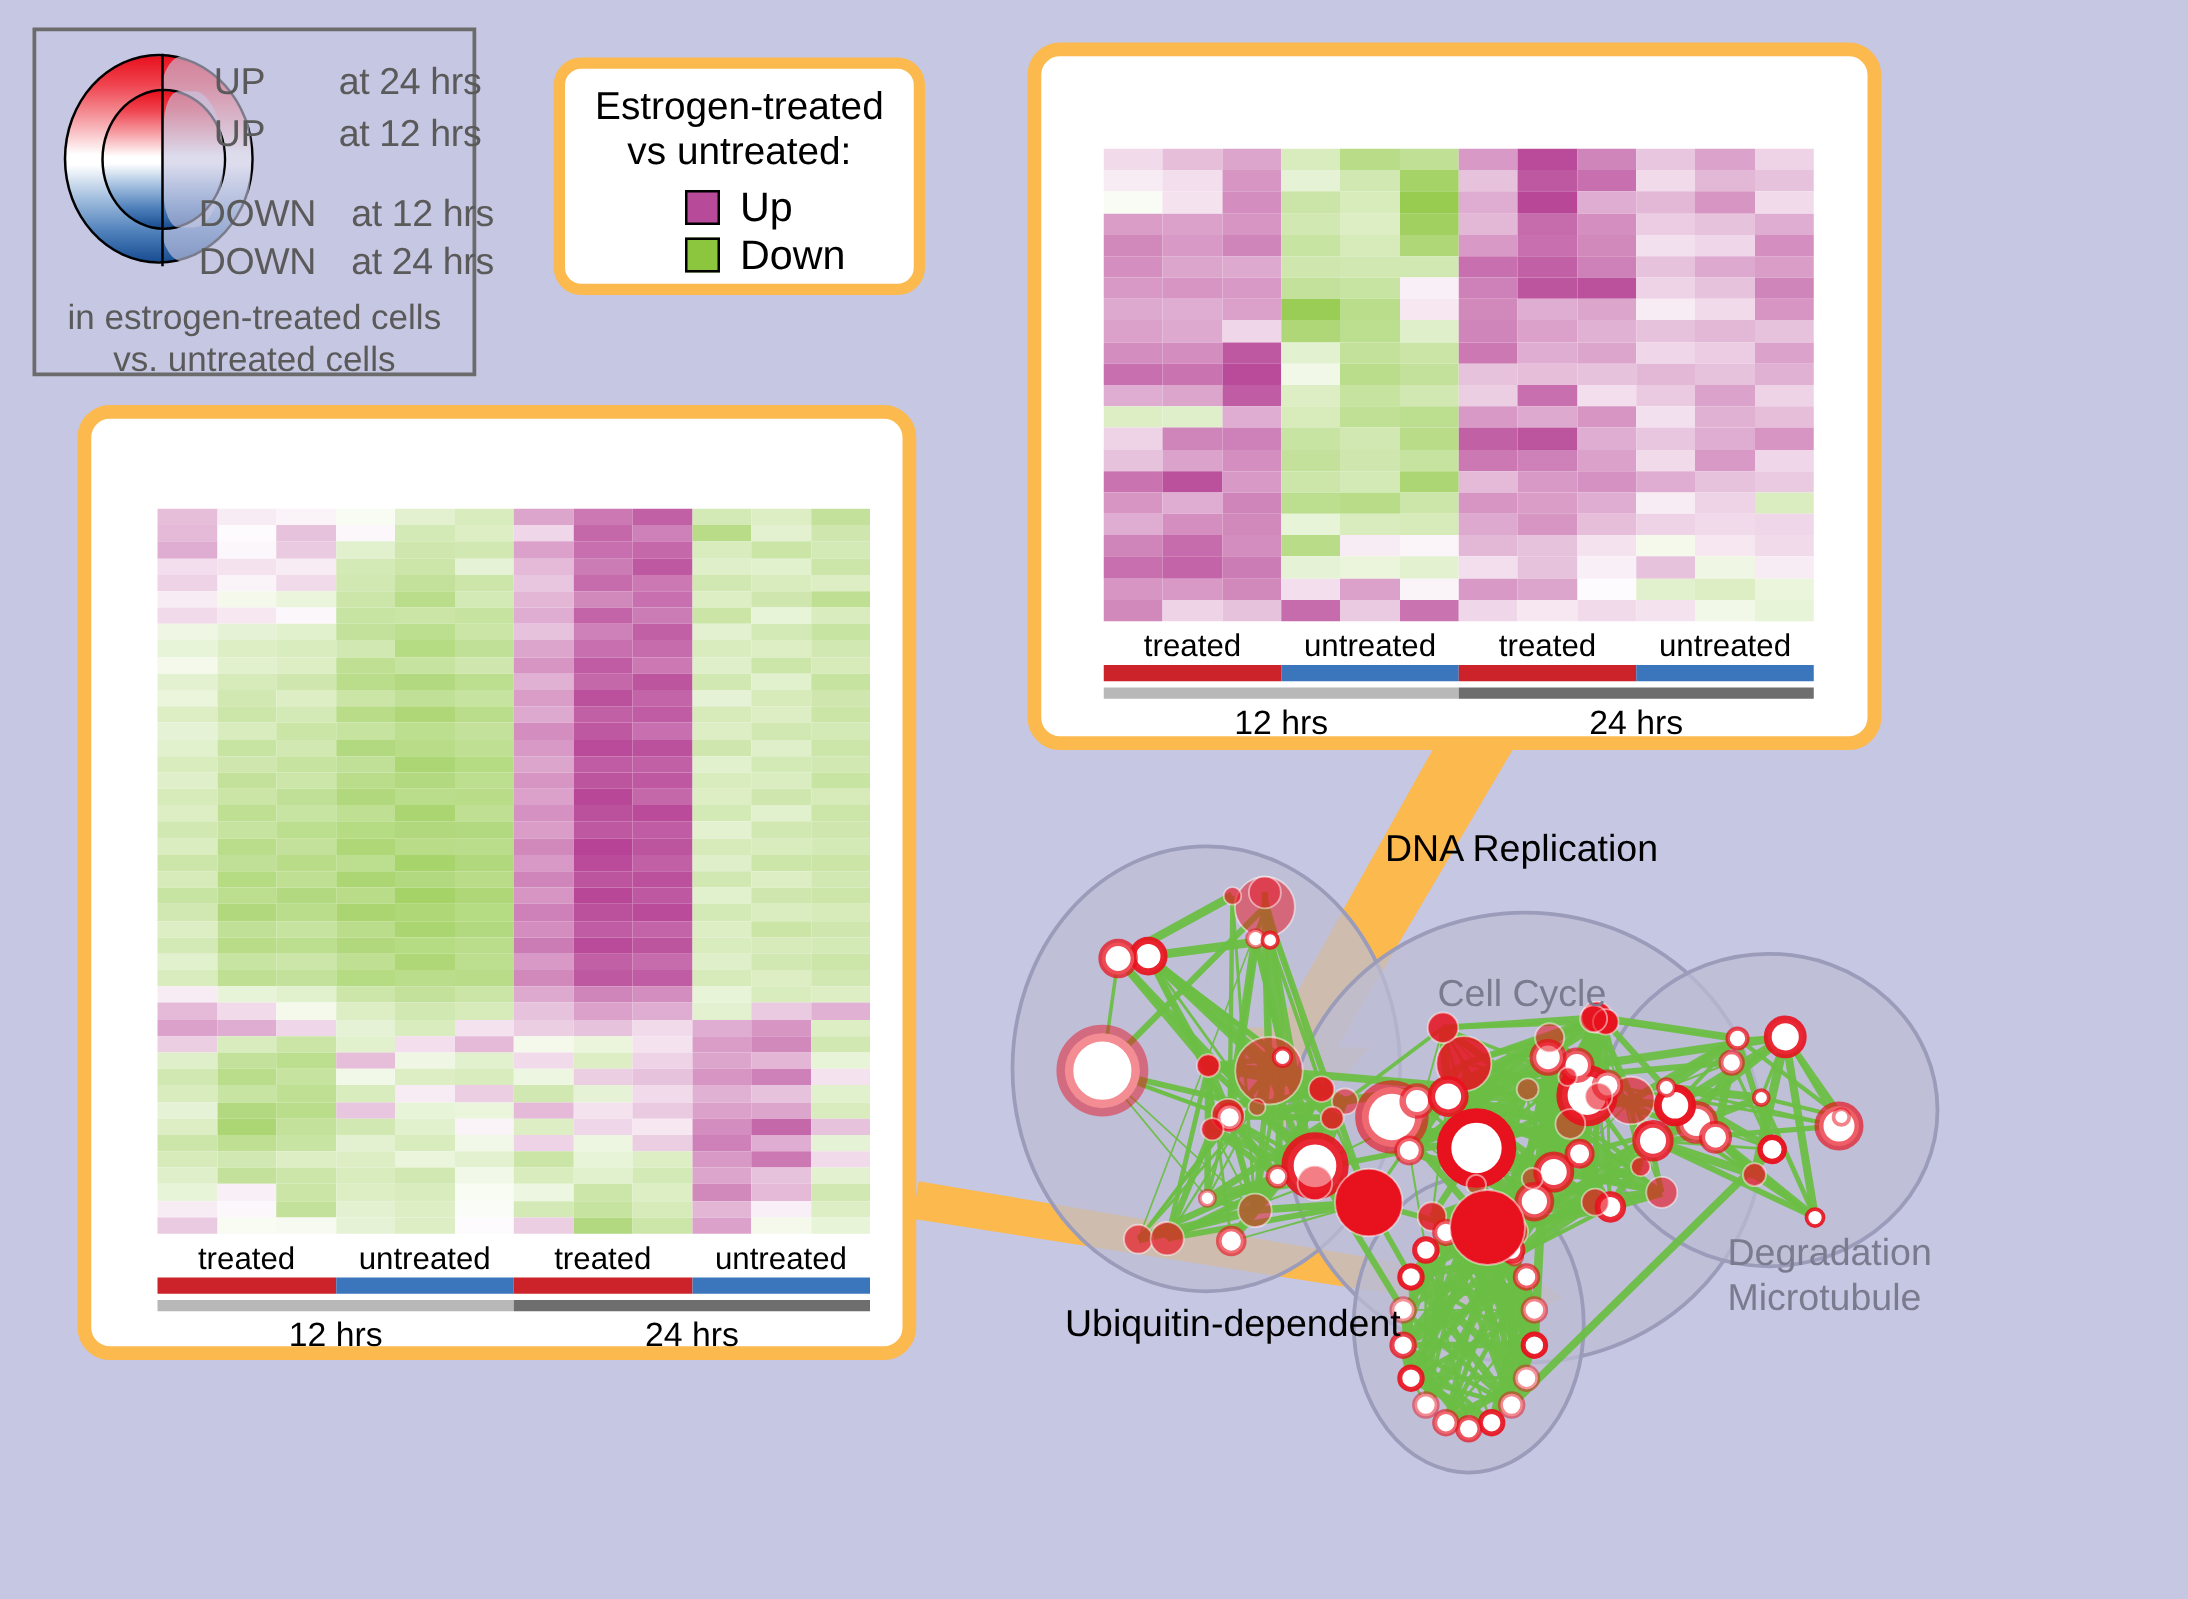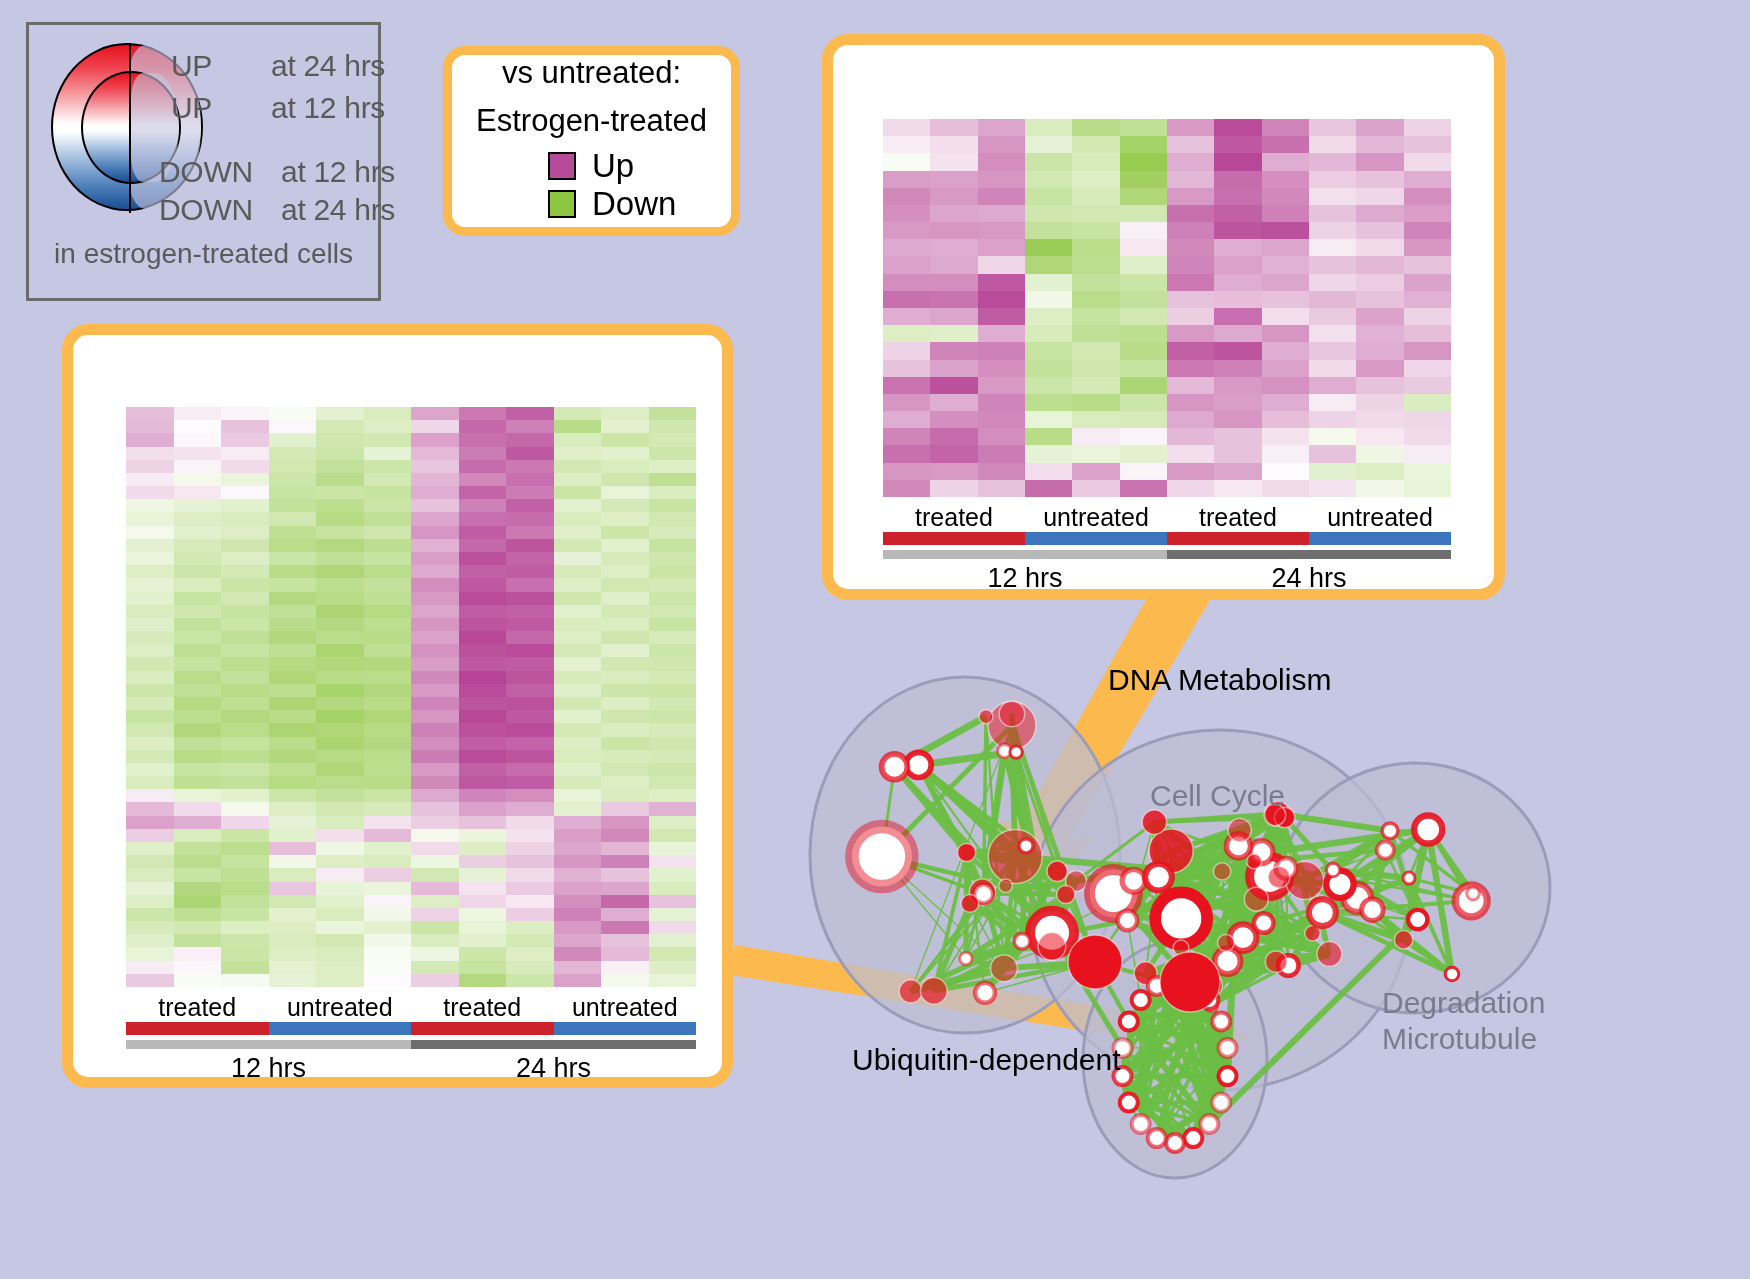--- a/index.html
+++ b/index.html
@@ -88,25 +88,26 @@
   <div class="lbl" style="left:142px;top:24px;">UP</div>
   <div class="lbl" style="left:242px;top:24px;">at 24 hrs</div>
   <div class="lbl" style="left:142px;top:66px;">UP</div>
   <div class="lbl" style="left:242px;top:66px;">at 12 hrs</div>
   <div class="lbl" style="left:130px;top:130px;">DOWN</div>
   <div class="lbl" style="left:252px;top:130px;">at 12 hrs</div>
   <div class="lbl" style="left:130px;top:168px;">DOWN</div>
   <div class="lbl" style="left:252px;top:168px;">at 24 hrs</div>
 
   <div class="foot" style="top:212px;">in estrogen-treated cells</div>
+  <div class="foot" style="top:246px;">vs. untreated cells</div>
 </div>
 
 <div class="abs" id="ud-legend">
+  <div class="t">Estrogen-treated</div>
   <div class="t" style="padding-top:0">vs untreated:</div>
-  <div class="t">Estrogen-treated</div>
   <div class="rows">
     <div class="r">
       <span class="sw" id="sw-up" style="background: rgb(184, 74, 154);"></span>
       <span class="rl">Up</span>
     </div>
     <div class="r">
       <span class="sw" id="sw-down" style="background: rgb(140, 198, 62);"></span>
       <span class="rl">Down</span>
     </div>
   </div>
@@ -1701,18 +1702,18 @@
         </g>
         <g>
           <circle cx="305.0" cy="352.0" r="27.0" fill="#e8111e" fill-opacity="1.00" stroke="#ffffff" stroke-width="1.5" stroke-opacity="0.5"></circle>
         </g>
         <g>
           <circle cx="400.0" cy="372.0" r="30.0" fill="#e8111e" fill-opacity="1.00" stroke="#ffffff" stroke-width="1.5" stroke-opacity="0.5"></circle>
         </g>
       </g>
   </svg>
 
-  <div class="net-label" style="left:318px;top:52px;color:#000;">DNA Metabolism</div>
+  <div class="net-label" style="left:318px;top:52px;color:#000;">DNA Replication</div>
   <div class="net-label" style="left:360px;top:168px;color:#7b7b8f;">Cell Cycle</div>
   <div class="net-label" style="left:592px;top:375px;color:#7b7b8f;">Degradation</div>
   <div class="net-label" style="left:592px;top:411px;color:#7b7b8f;">Microtubule</div>
   <div class="net-label" style="left:62px;top:432px;color:#000;">Ubiquitin-dependent</div>
 </div>
 
 </body></html>

